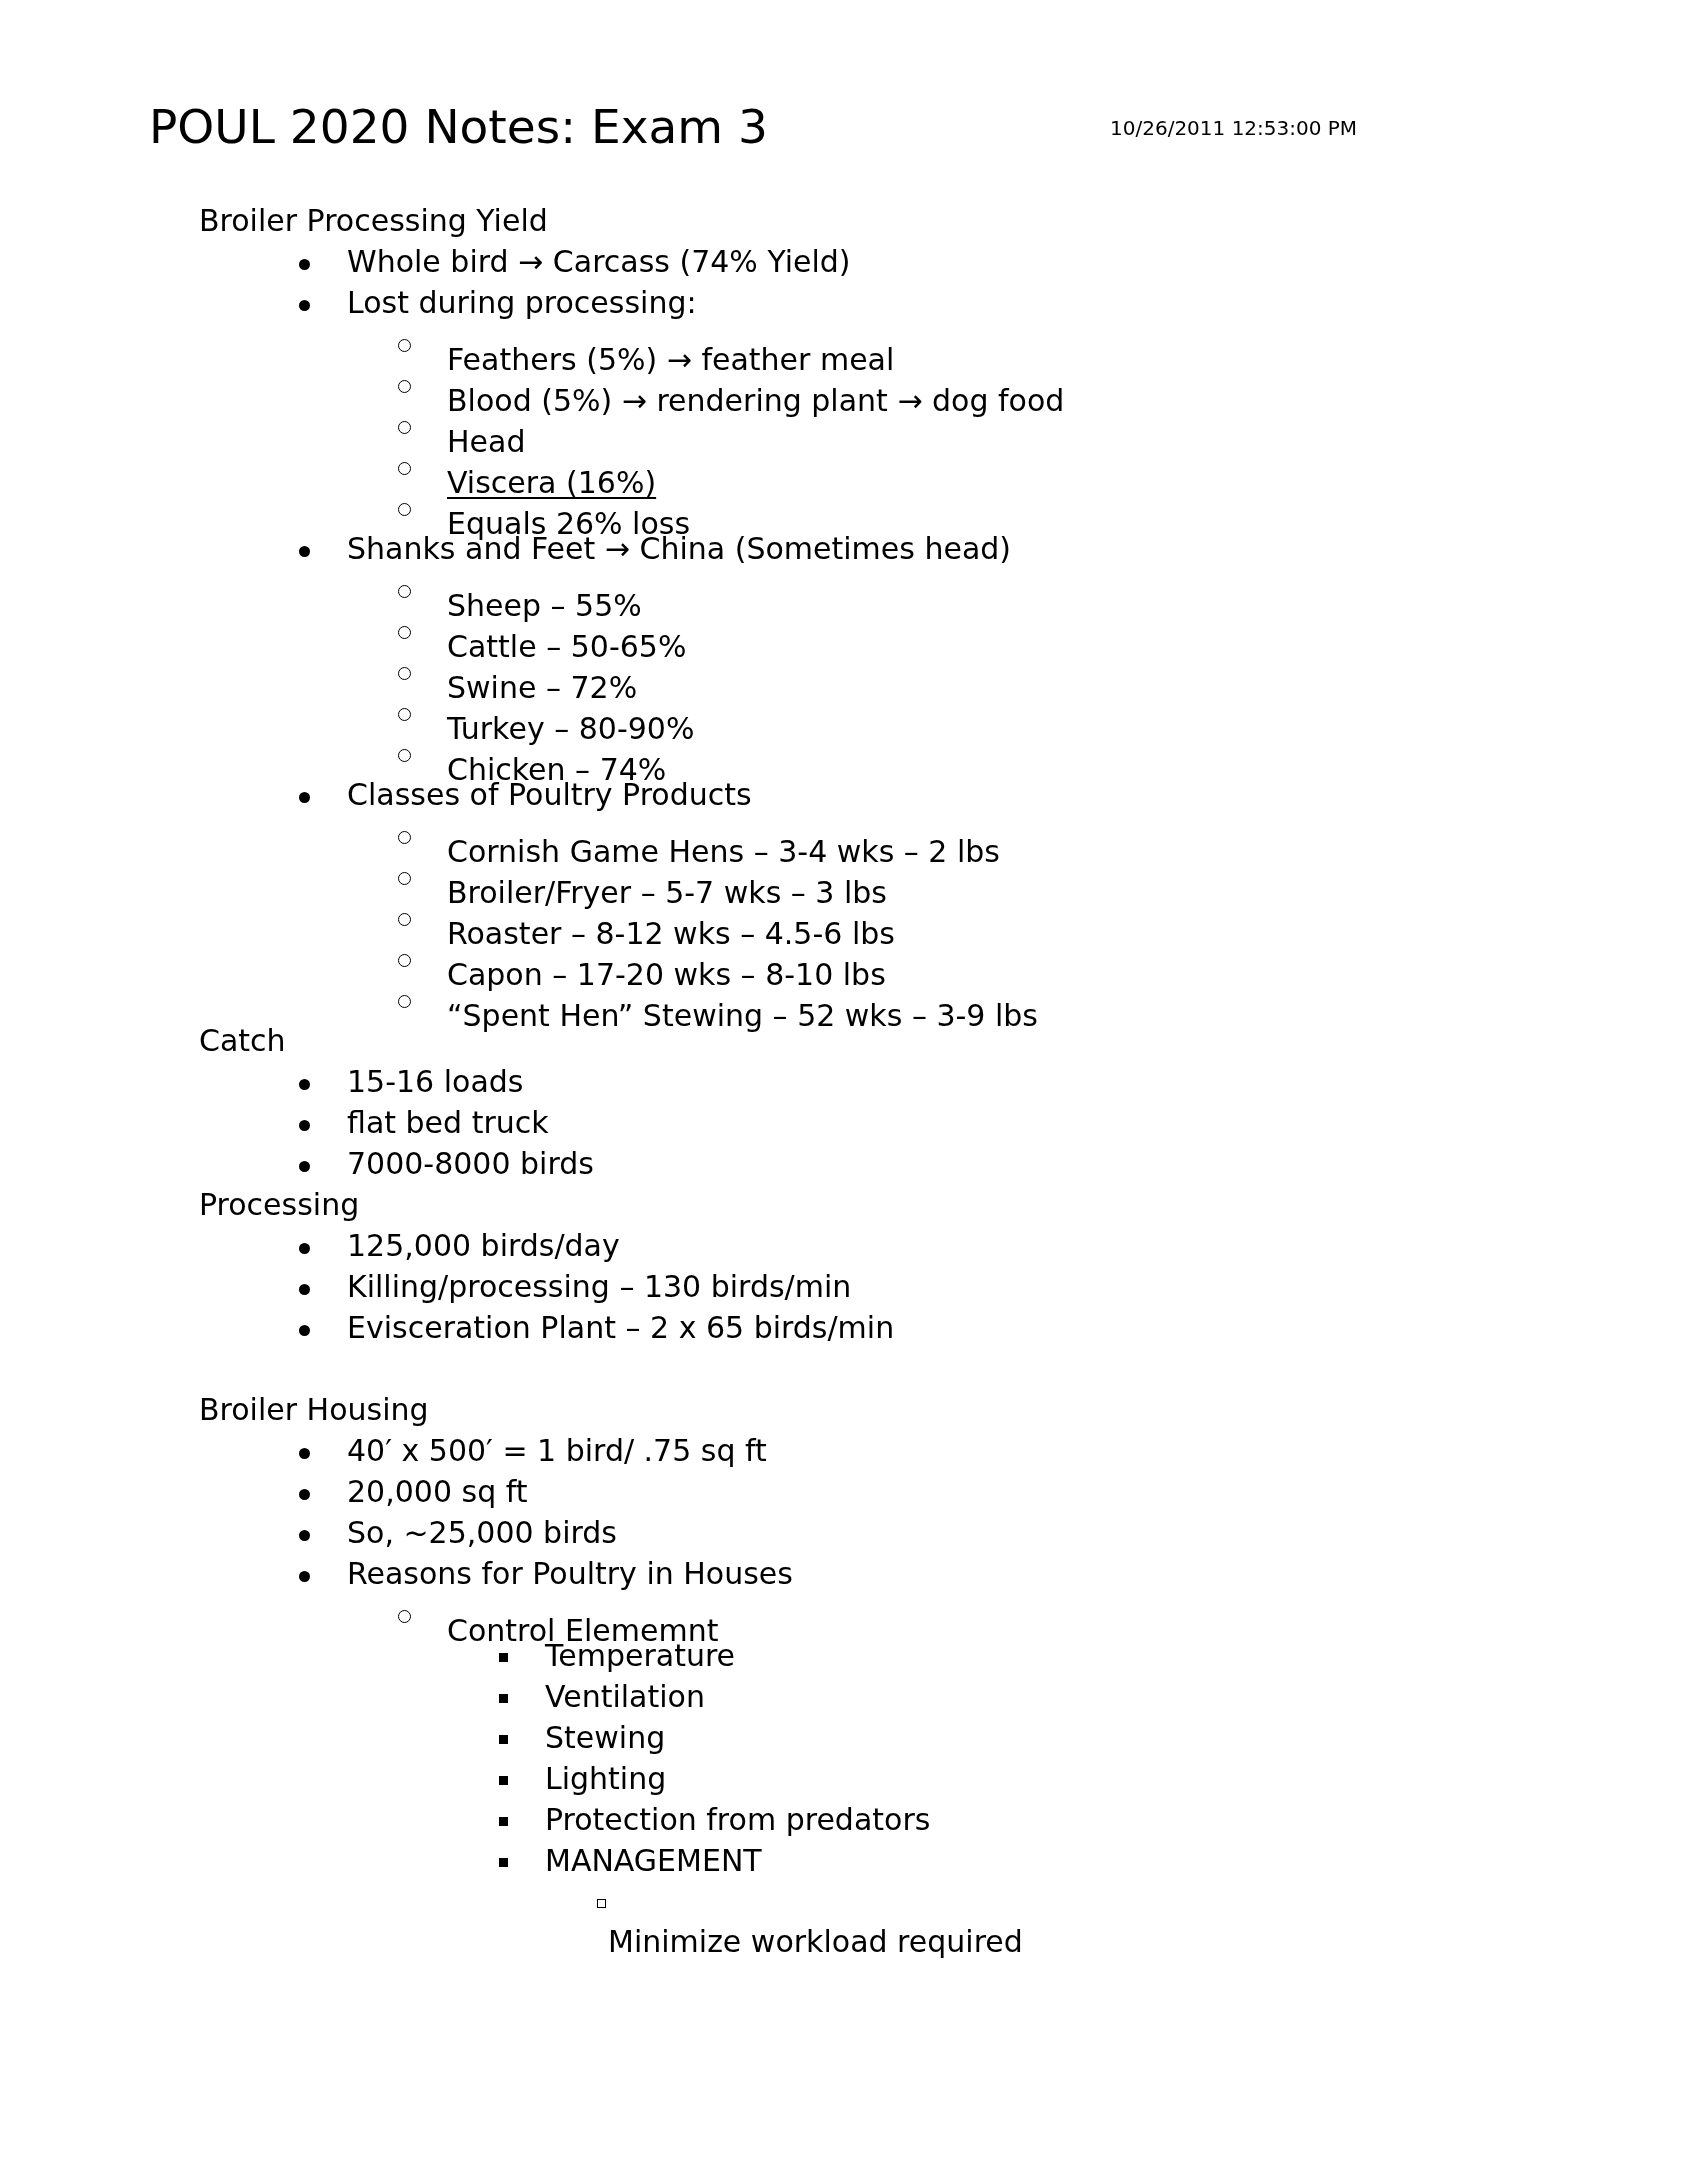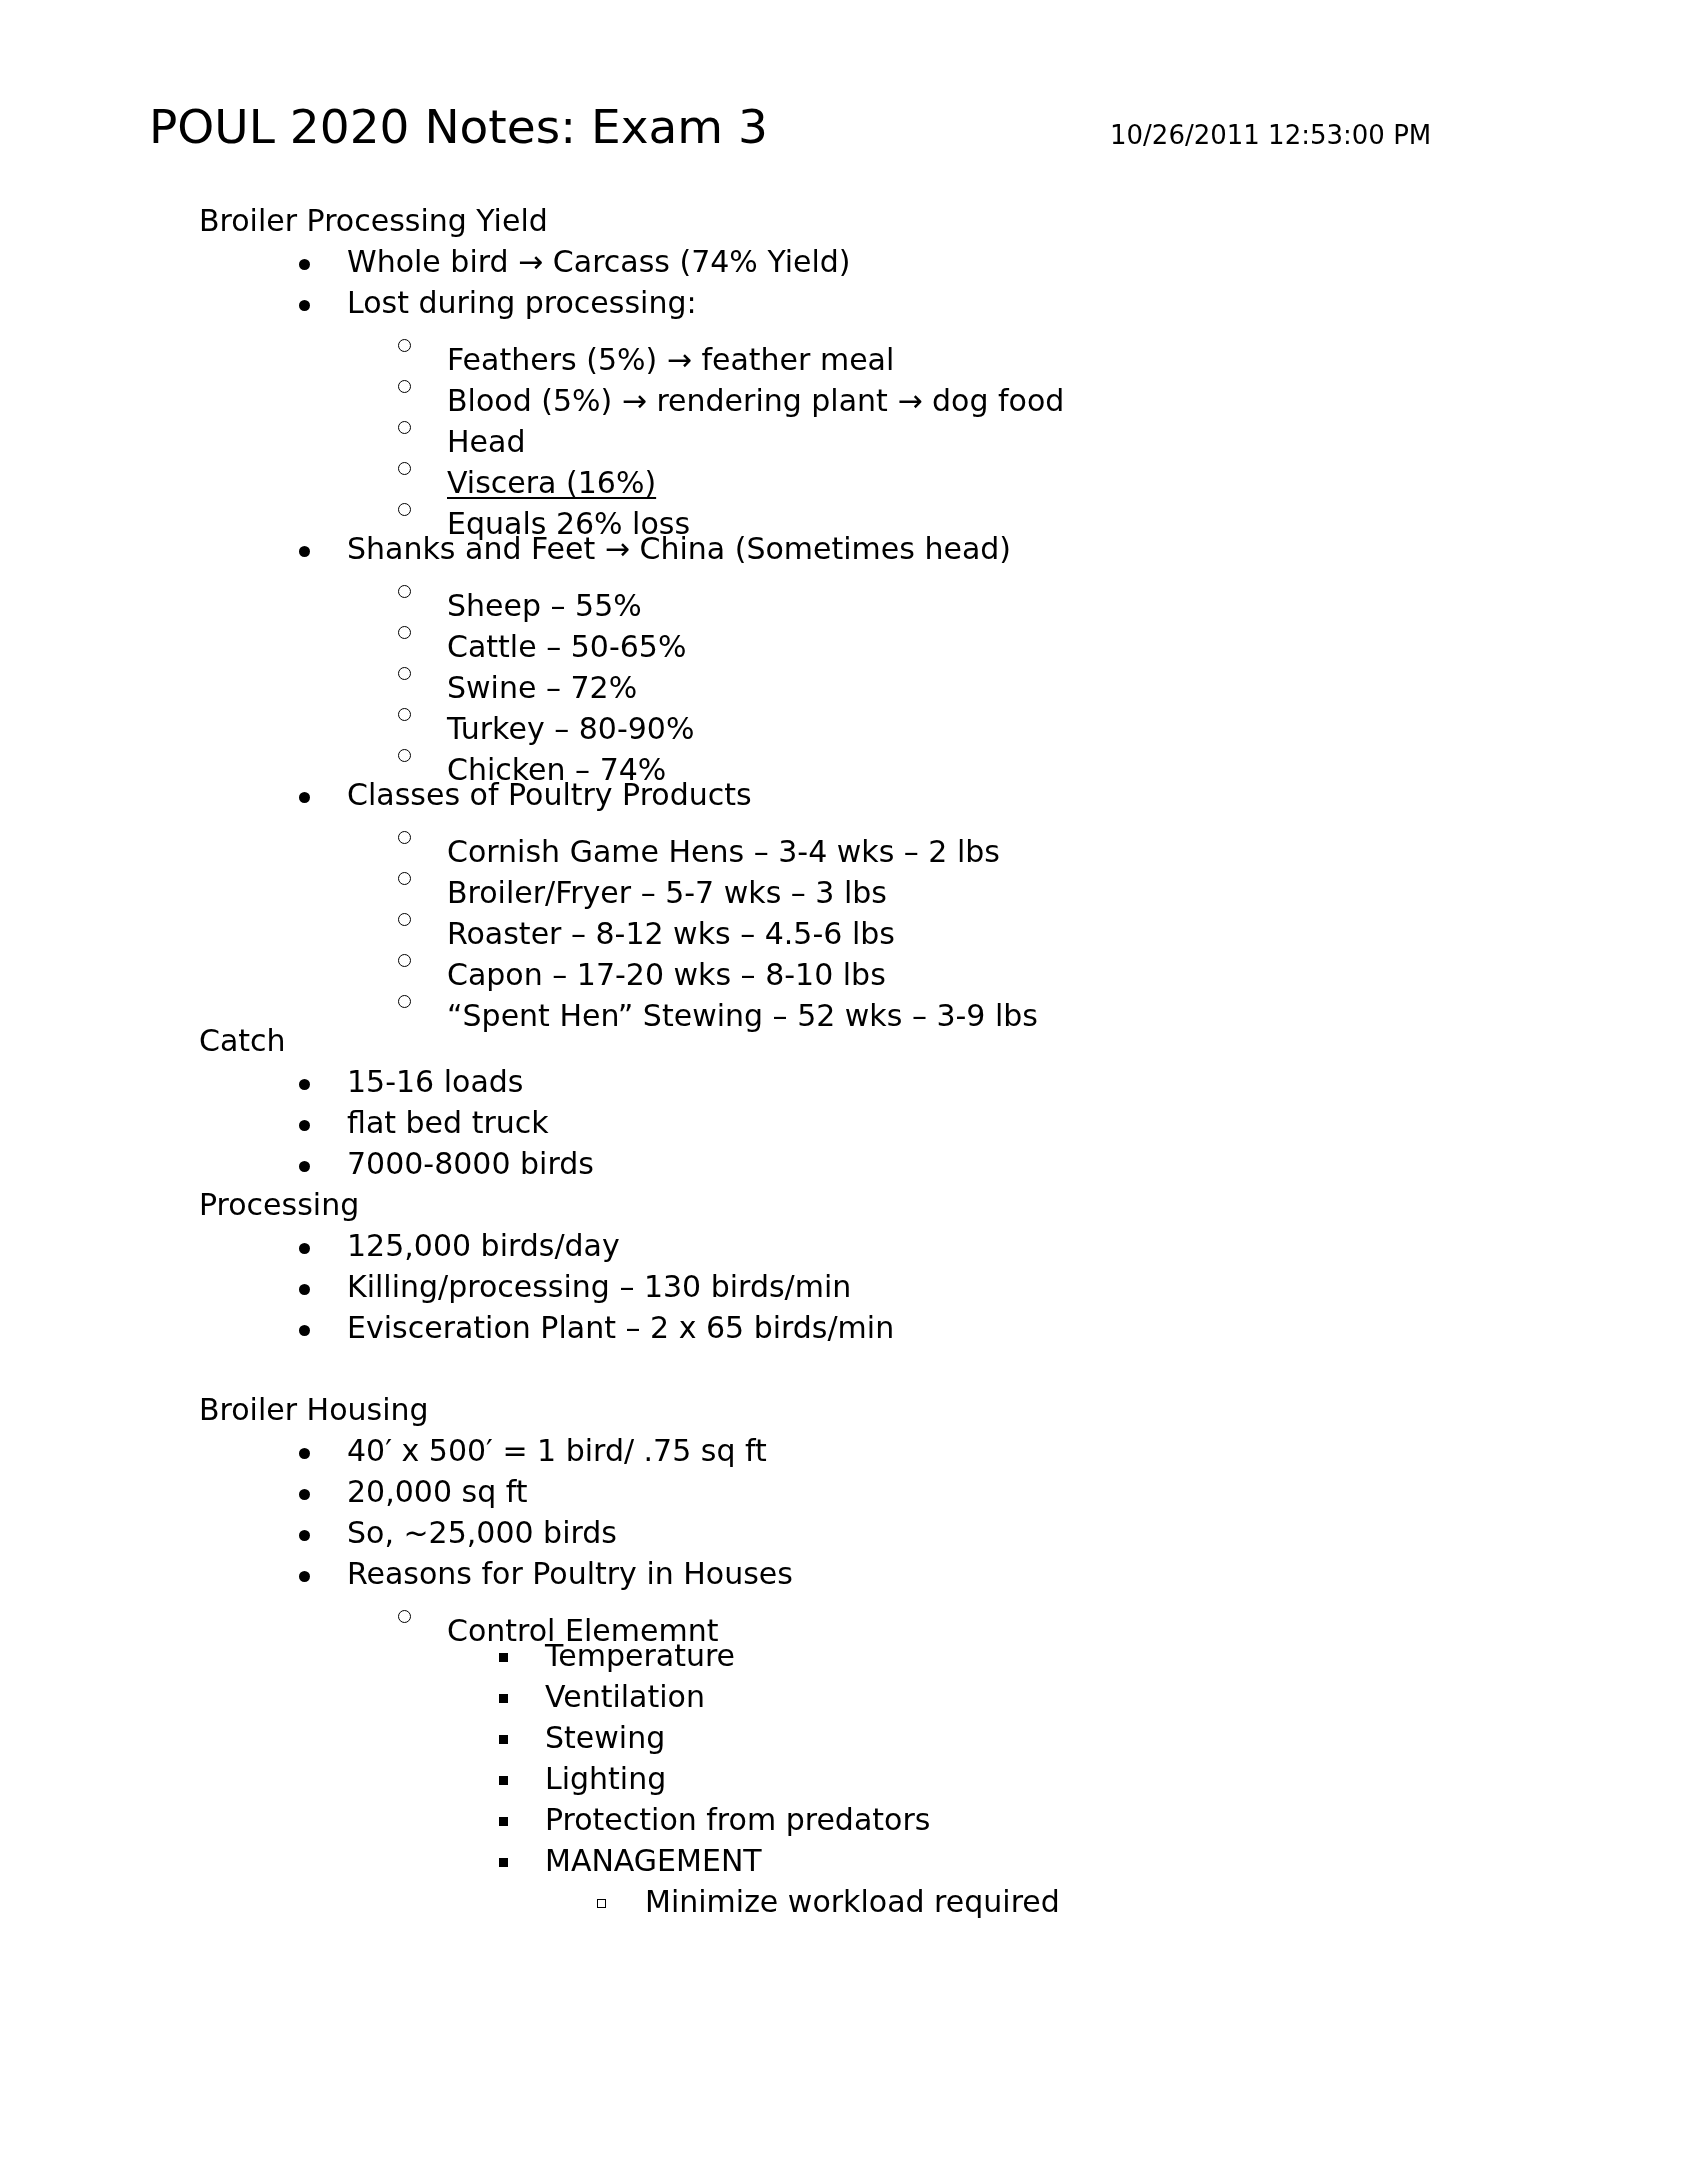--- a/index.html
+++ b/index.html
@@ -20,22 +20,22 @@
     left: 149px;
     top: 97px;
     font-size: 47px;
     line-height: 59px;
     white-space: nowrap;
     letter-spacing: 0px;
   }
   .date {
     position: absolute;
     left: 1110px;
-    top: 117px;
-    font-size: 26px;
+    top: 110px;
+    font-size: 20px;
     line-height: 36px;
     white-space: nowrap;
   }
   .notes {
     position: absolute;
     left: 0;
     top: 200px;
     width: 1560px;
   }
   .line {
@@ -46,21 +46,21 @@
     white-space: nowrap;
   }
   .line .txt {
     position: absolute;
     top: 0;
   }
   .lvl0 .txt { left: 199px; }
   .lvl1 .txt { left: 347px; }
   .lvl2 .txt { left: 447px; margin-top: 16px; }
   .lvl3 .txt { left: 521px; margin-left: 24px; }
-  .lvl4 .txt { left: 645px; }
+  .lvl4 .txt { left: 608px; margin-top: 40px; }
   .bullet {
     position: absolute;
     box-sizing: border-box;
   }
   .lvl1 .bullet {
     left: 299px;
     top: 18px;
     width: 11px;
     height: 11px;
     border-radius: 50%;

